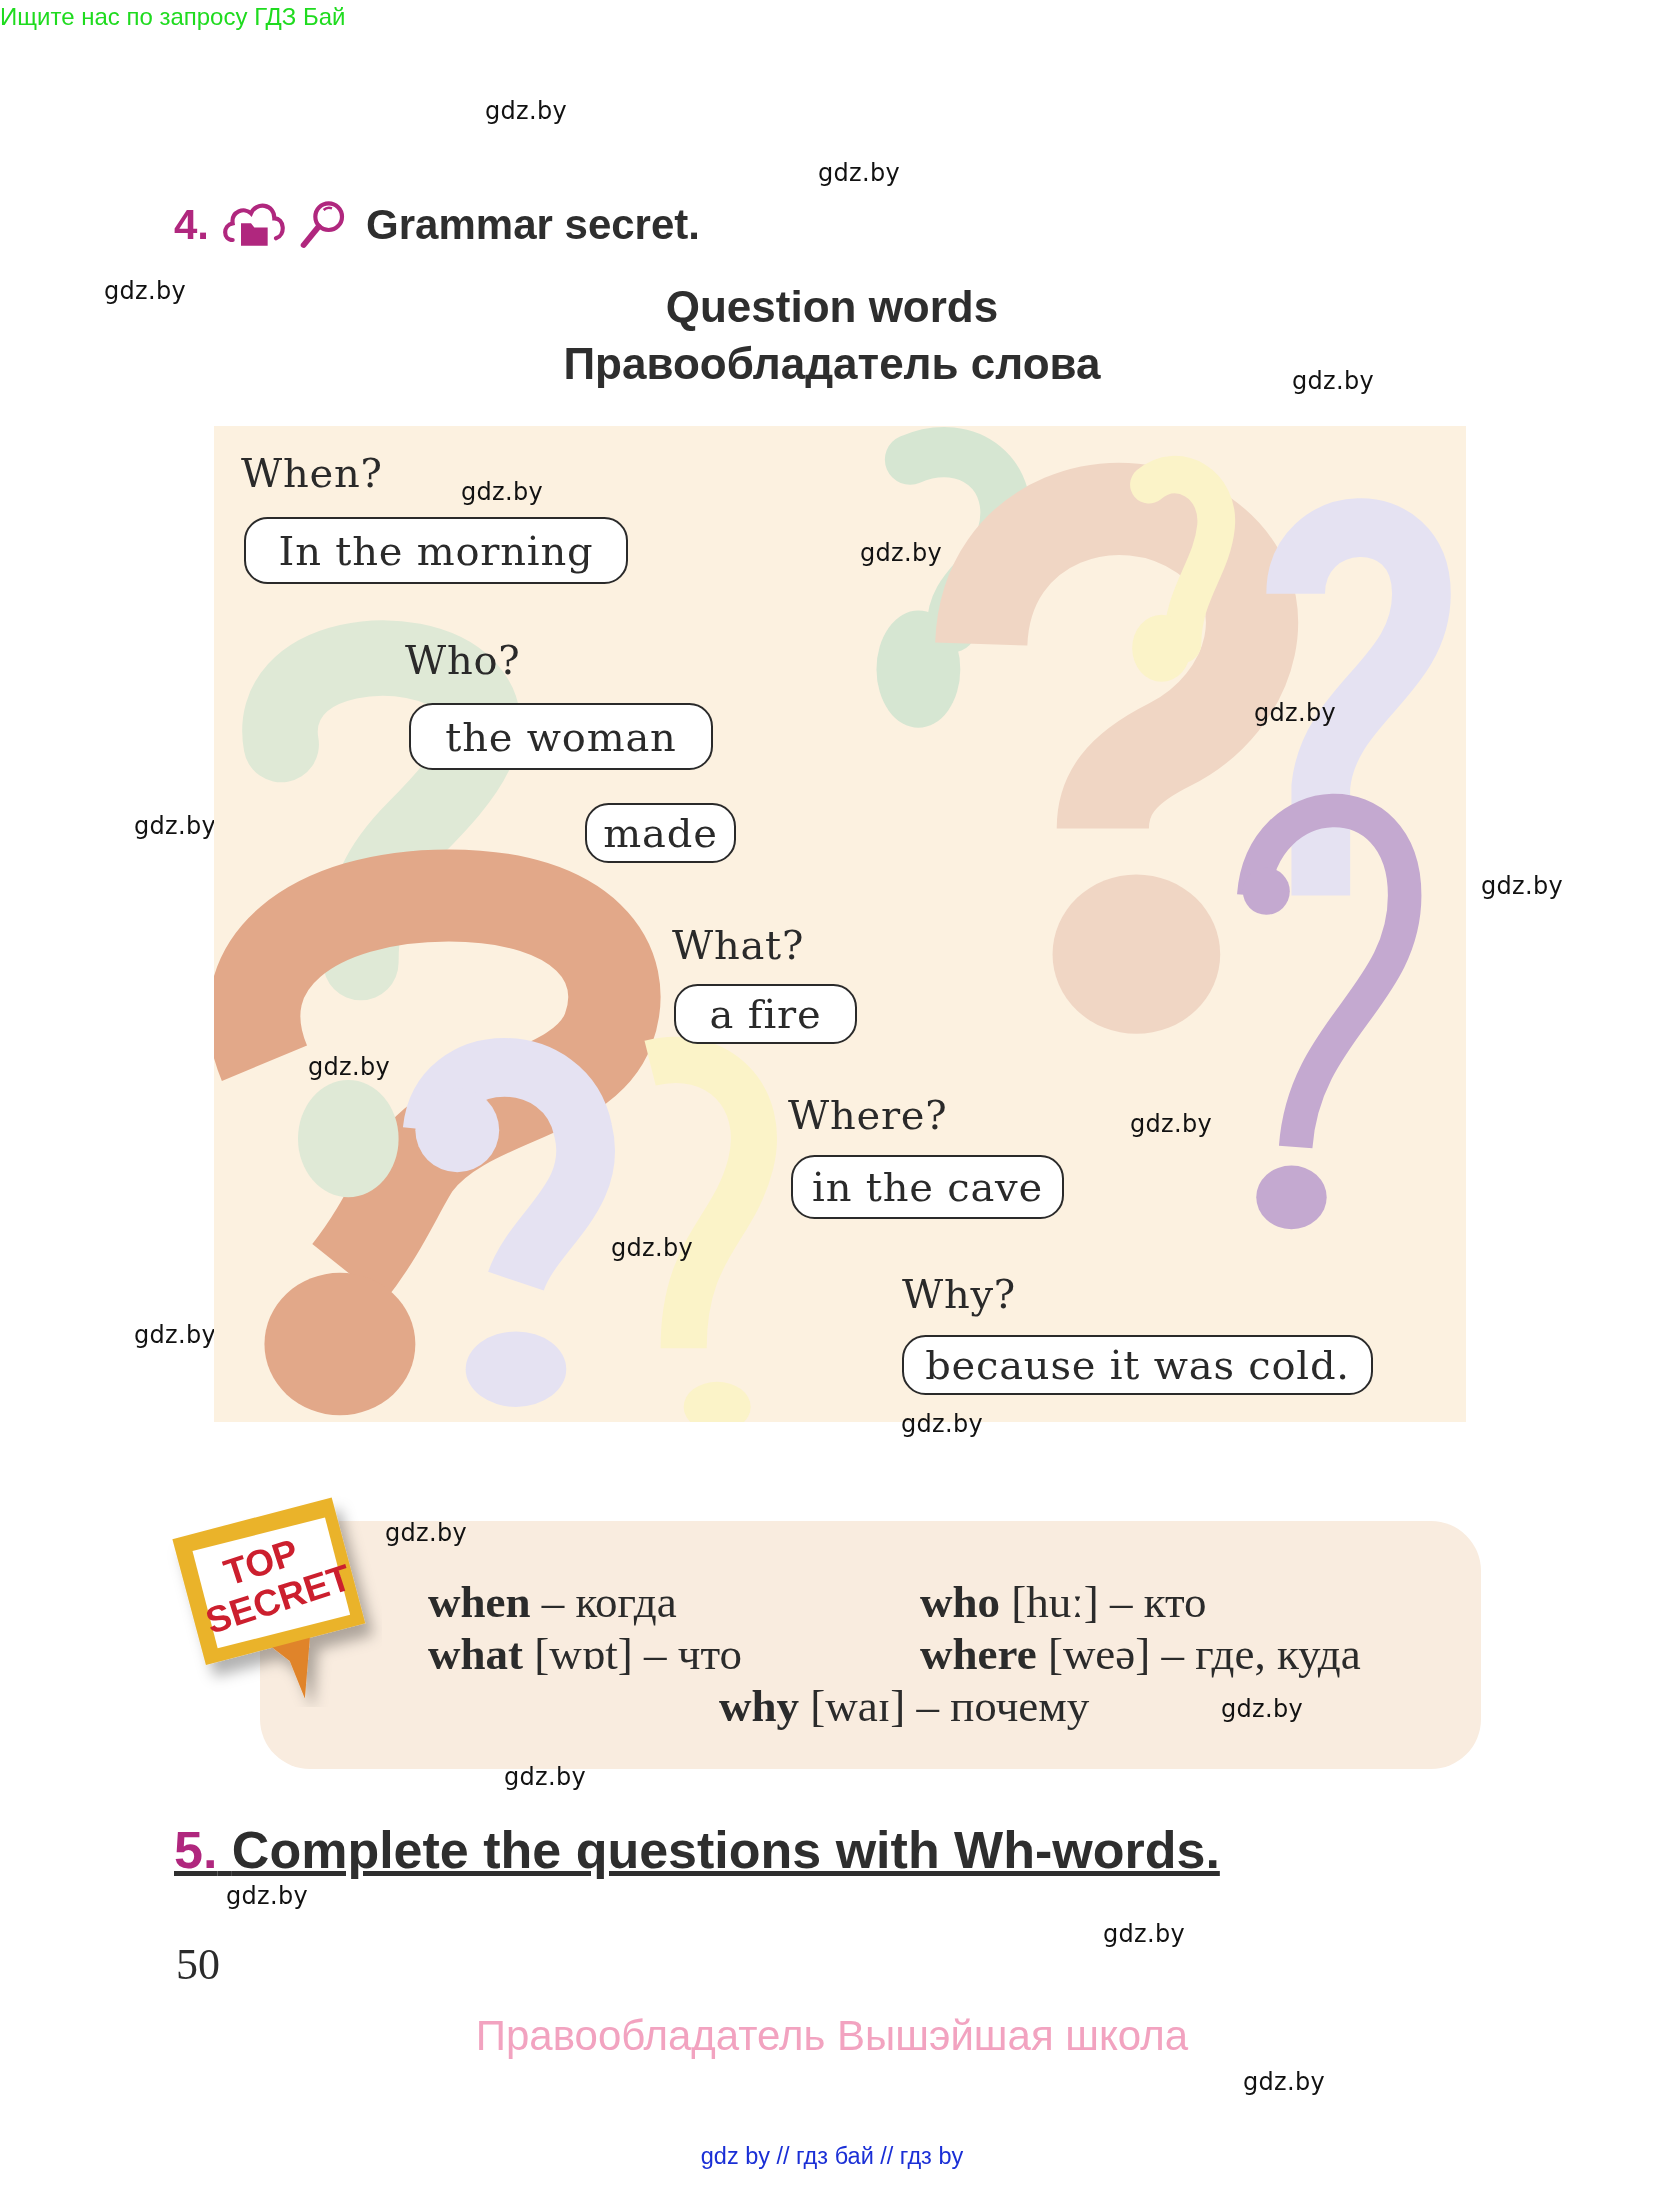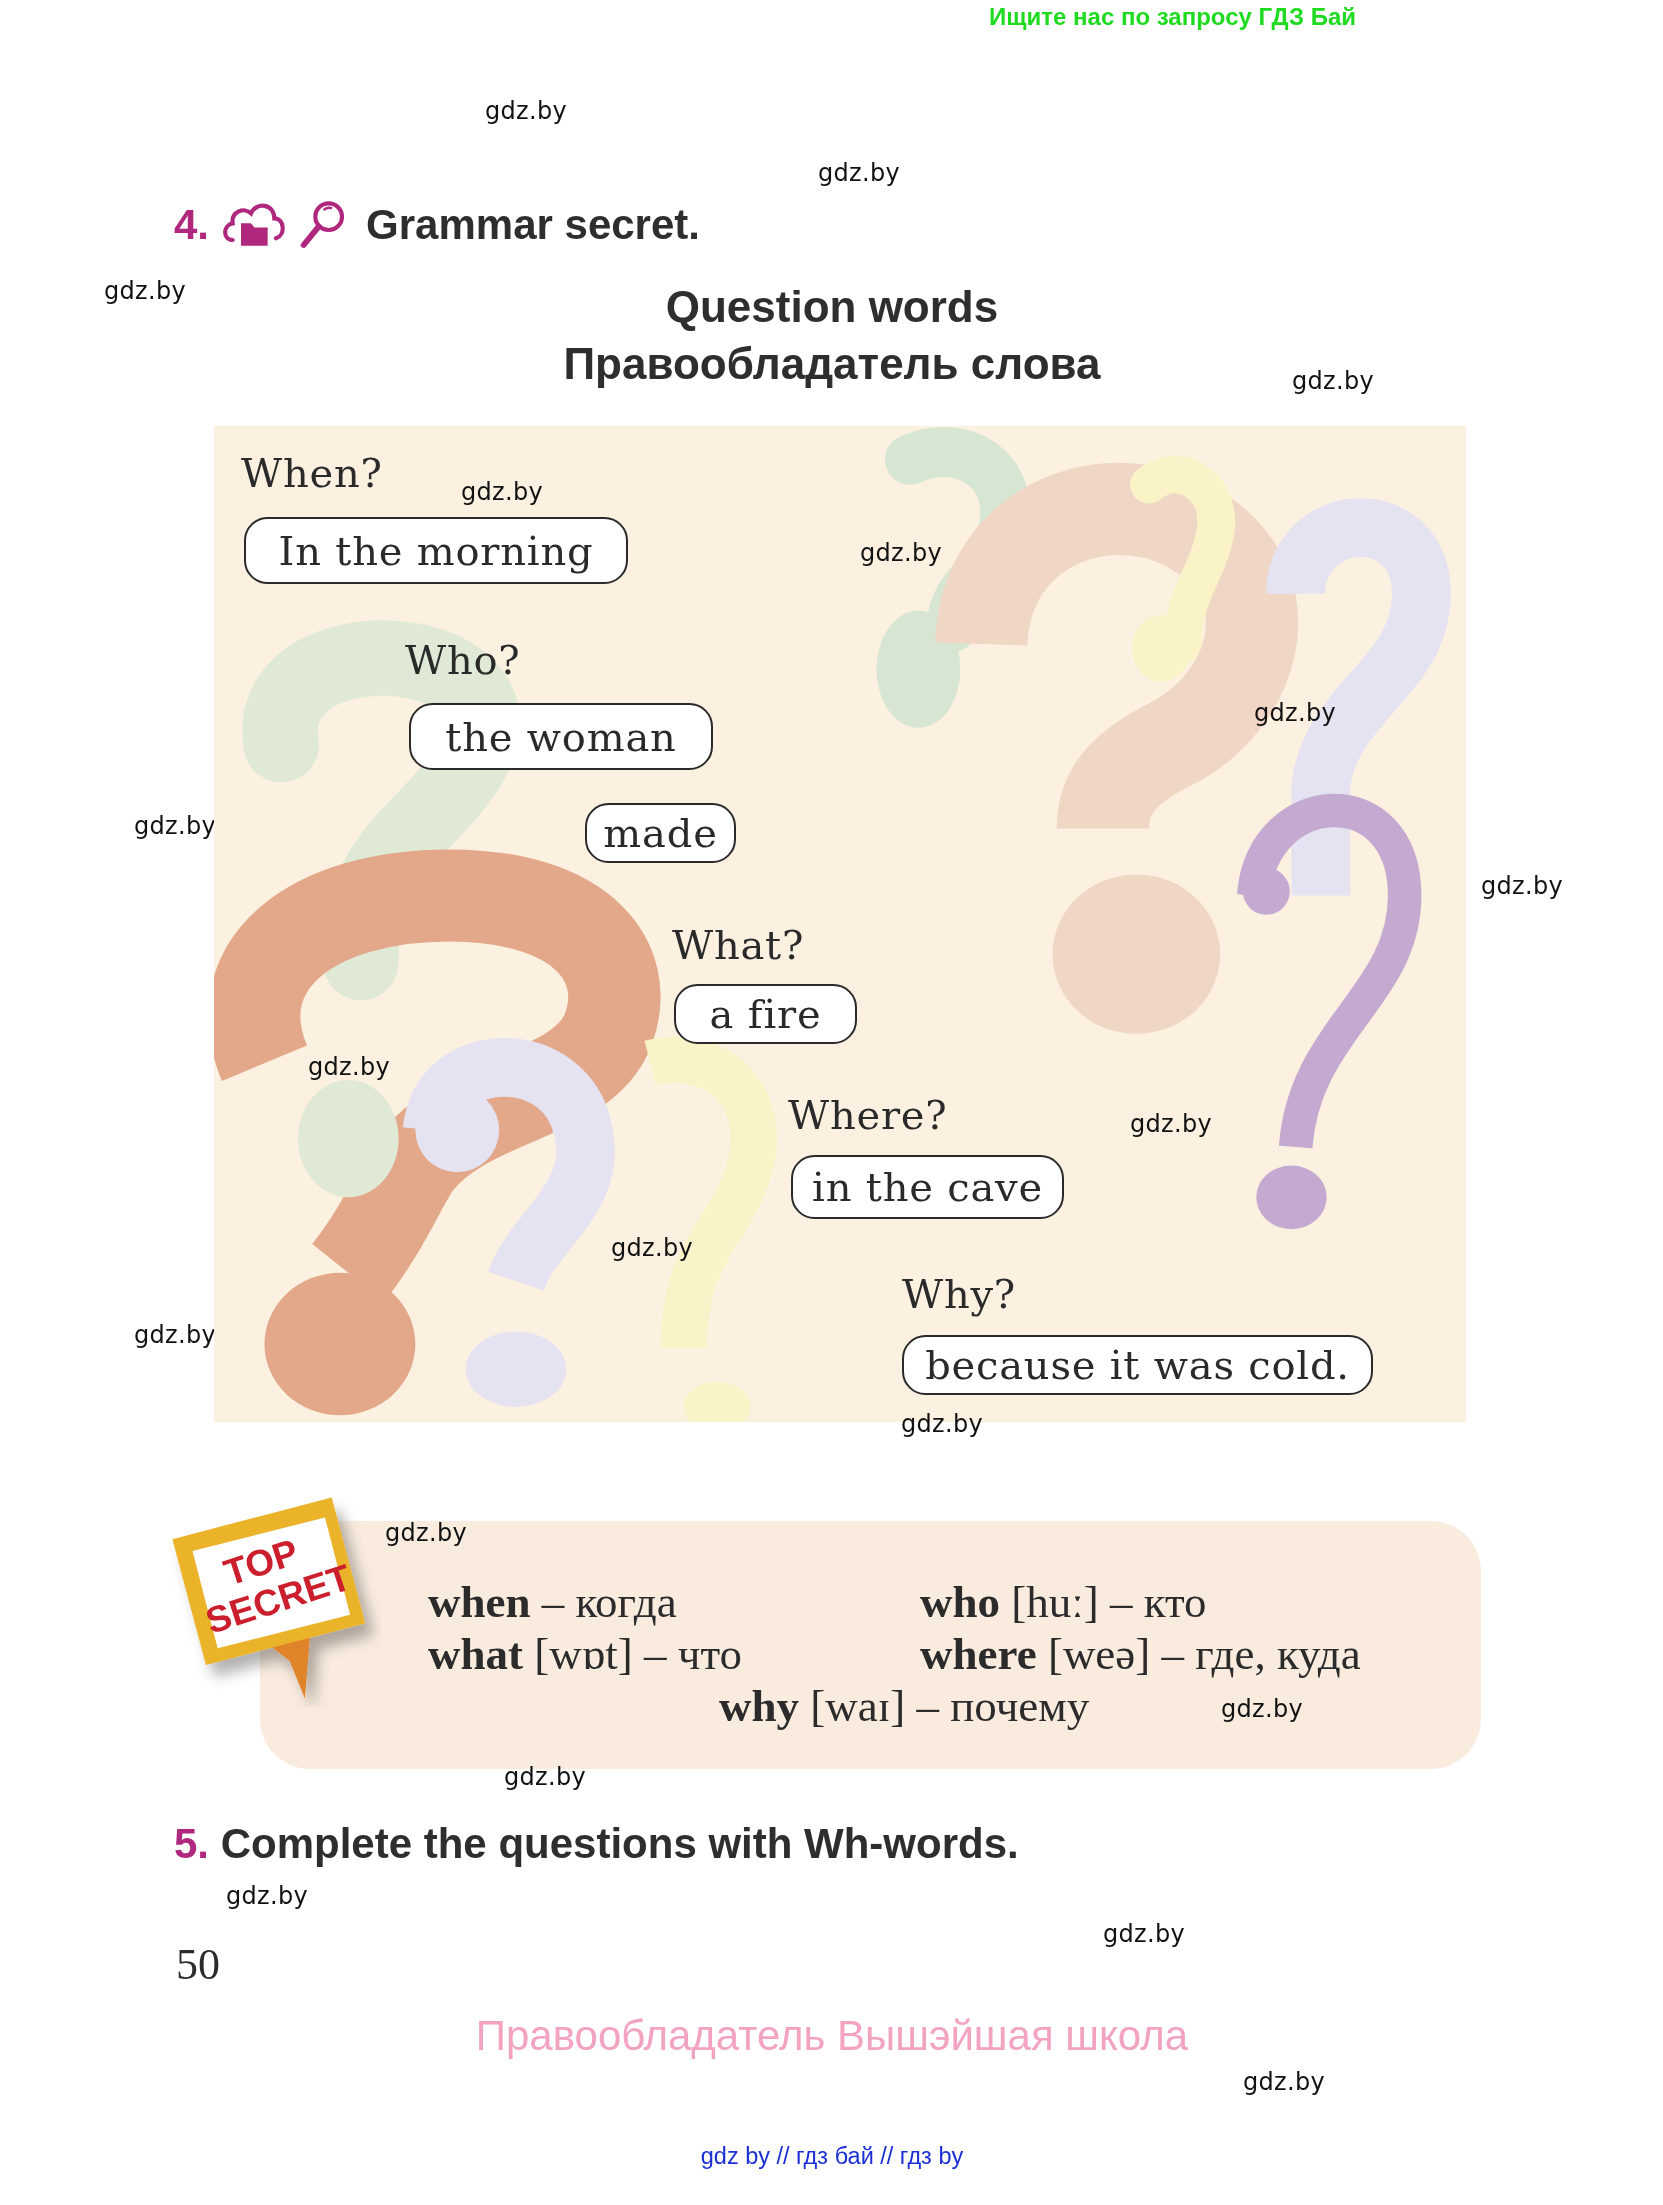--- a/index.html
+++ b/index.html
@@ -1,20 +1,20 @@
 <!DOCTYPE html>
 <html style="font-size:13.4px"><head>
   <meta charset="utf-8">
   <style>
     * { box-sizing: border-box; margin: 0; padding: 0; }
     html, body { width: 1664px; height: 2205px; background: #ffffff; overflow: hidden; }
     body { position: relative; font-family: "Liberation Sans", sans-serif; color: #2b2b2b; }
     .abs { position: absolute; }
 
-    .top-banner { left: 0; width: 1356px; top: 3.4px; text-align: right; color: #1fdb1f; font-size: 24px; font-family: "Liberation Sans", sans-serif; font-weight: bold; }
+    .top-banner { left: 0; width: 1356px; top: 3.4px; text-align: left; color: #1fdb1f; font-size: 24px; font-family: "Liberation Sans", sans-serif; }
     .wm { position: absolute; font-family: "DejaVu Sans", sans-serif; font-size: 24px; color: #111; letter-spacing: 0.3px; }
 
     .ex-num { color: #b0277e; font-weight: bold; font-family: "Liberation Sans", sans-serif; }
     .ex4 { left: 174px; top: 198px; font-size: 42px; font-weight: bold; display: flex; align-items: center; gap: 11.7px; }
     .ex4 .title { color: #2e2e2e; font-weight: bold; margin-left: 7px; }
     .ex-icon { width: 65px; height: 54px; display: inline-block; }
 
     .heading { left: 0; width: 1664px; text-align: center; font-weight: bold; color: #2e2e2e; font-size: 44px; }
     .h1 { top: 282px; }
     .h2 { top: 339px; }
@@ -24,21 +24,21 @@
 
     .q-label { position: absolute; font-family: "DejaVu Serif", serif; font-size: 40px; color: #2a2a2a; letter-spacing: 0.8px; }
     .pill { position: absolute; background: #ffffff; border: 2.1px solid #2a2a2a; border-radius: 23.5px;
             font-family: "DejaVu Serif", serif; font-size: 40px; color: #2a2a2a; display: flex; align-items: center; justify-content: center; letter-spacing: 0.8px; text-align: center; }
 
     .secret-box { left: 260px; top: 1521px; width: 1221px; height: 248px; background: #f9ecdf; border-radius: 42px 50px 50px 50px; }
     .badge { left: 164px; top: 1489px; width: 218px; height: 218px; }
     .vocab { position: absolute; font-family: "Liberation Serif", serif; font-size: 45px; color: #2b2b2b; white-space: nowrap; }
     .vocab b { font-weight: bold; }
 
-    .ex5 { left: 174px; top: 1820px; font-size: 42px; font-weight: bold; color: #2e2e2e; }
+    .ex5 { left: 174px; top: 1820px; font-size: 52px; font-weight: bold; color: #2e2e2e; text-decoration: underline; }
     .page-num { left: 176px; top: 1939px; font-family: "Liberation Serif", serif; font-size: 44px; color: #2b2b2b; }
     .copyright { left: 0; width: 1664px; top: 2012px; text-align: center; font-size: 42px; color: #f2a3c0; }
     .footer-links { left: 0; width: 1664px; top: 2143px; text-align: center; font-size: 23.5px; color: #1a2fd6; }
   </style>
 </head>
 <body>
 
 <div class="abs top-banner">Ищите нас по запросу ГДЗ Бай</div>
 
 <span class="wm" style="left:485px;top:97px">gdz.by</span>

